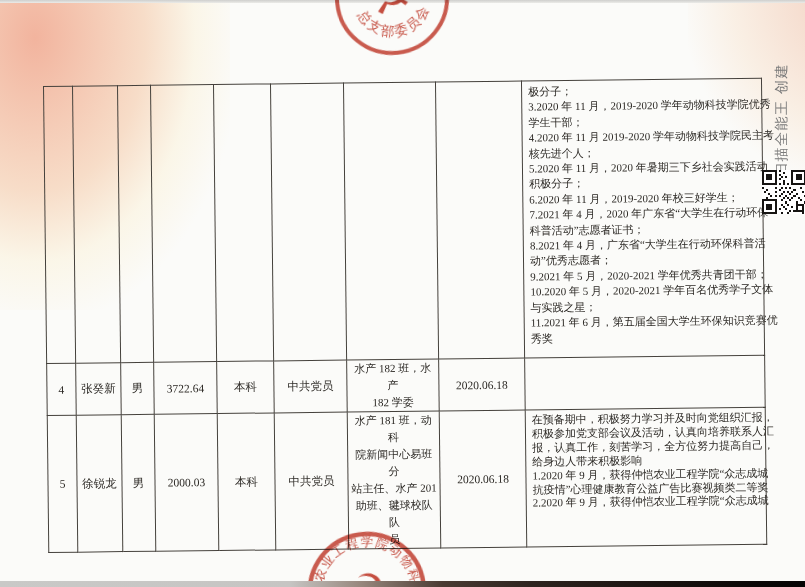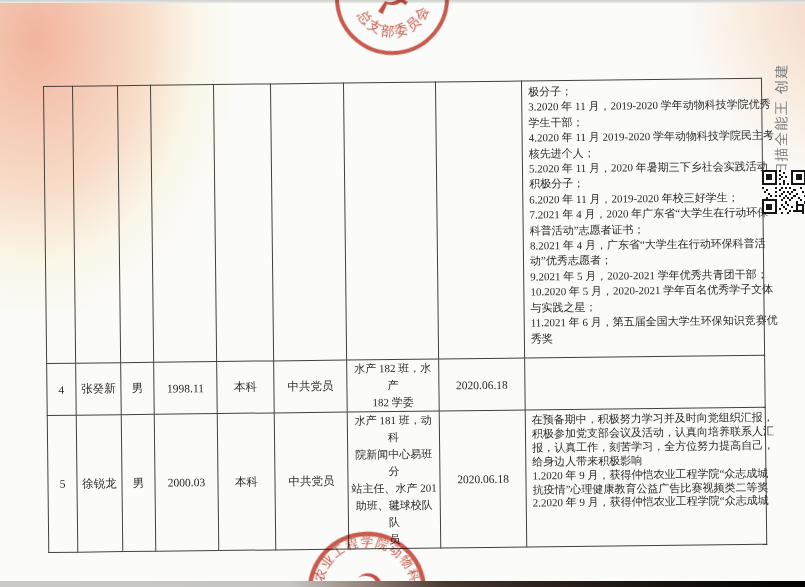--- a/index.html
+++ b/index.html
@@ -101,21 +101,21 @@
 9.2021 年 5 月，2020-2021 学年优秀共青团干部；
 10.2020 年 5 月，2020-2021 学年百名优秀学子文体
 与实践之星；
 11.2021 年 6 月，第五届全国大学生环保知识竞赛优
 秀奖</td>
         </tr>
         <tr class="r2">
           <td class="c">4</td>
           <td class="c">张癸新</td>
           <td class="c">男</td>
-          <td class="c">1998.11</td>
+          <td class="c">3722.64</td>
           <td class="c">本科</td>
           <td class="c">中共党员</td>
           <td class="duty">水产 182 班，水产
 182 学委</td>
           <td class="c">2020.06.18</td>
           <td class="perf perf1"></td>
         </tr>
         <tr class="r3">
           <td class="c">5</td>
           <td class="c">徐锐龙</td>

